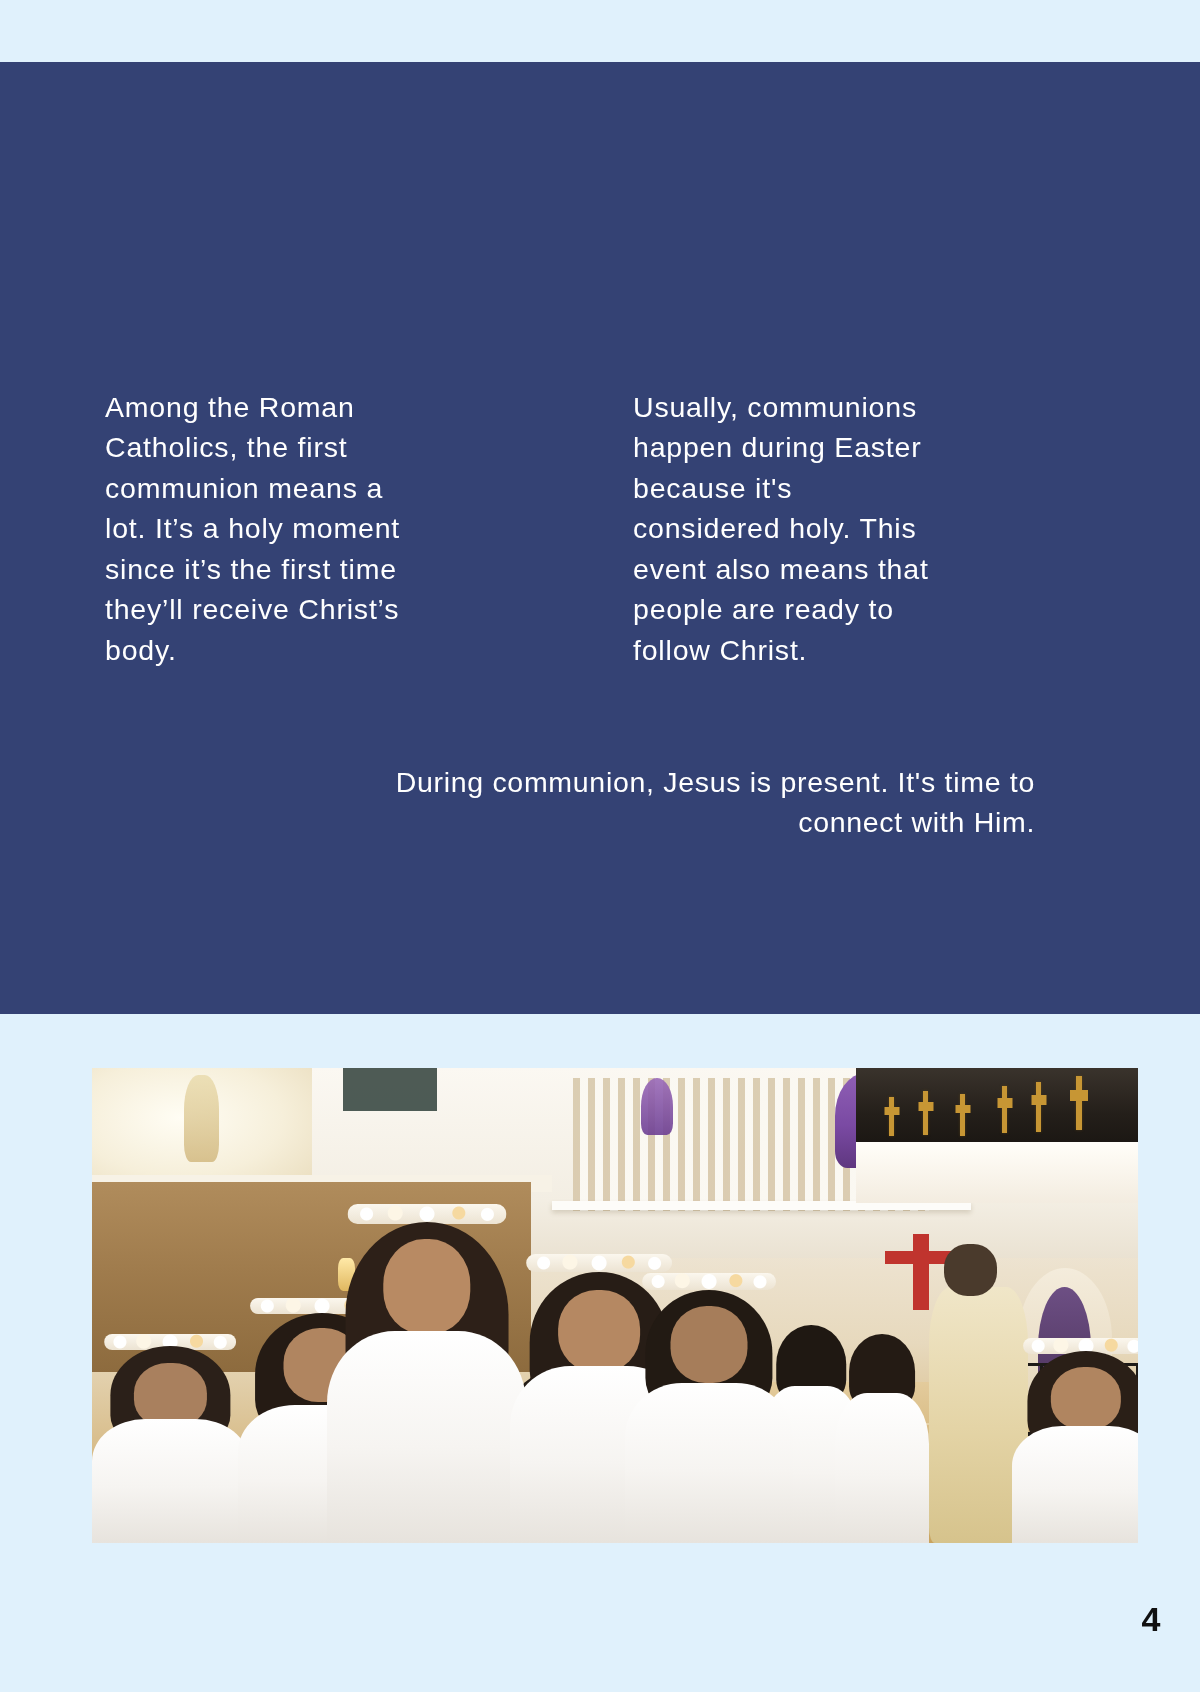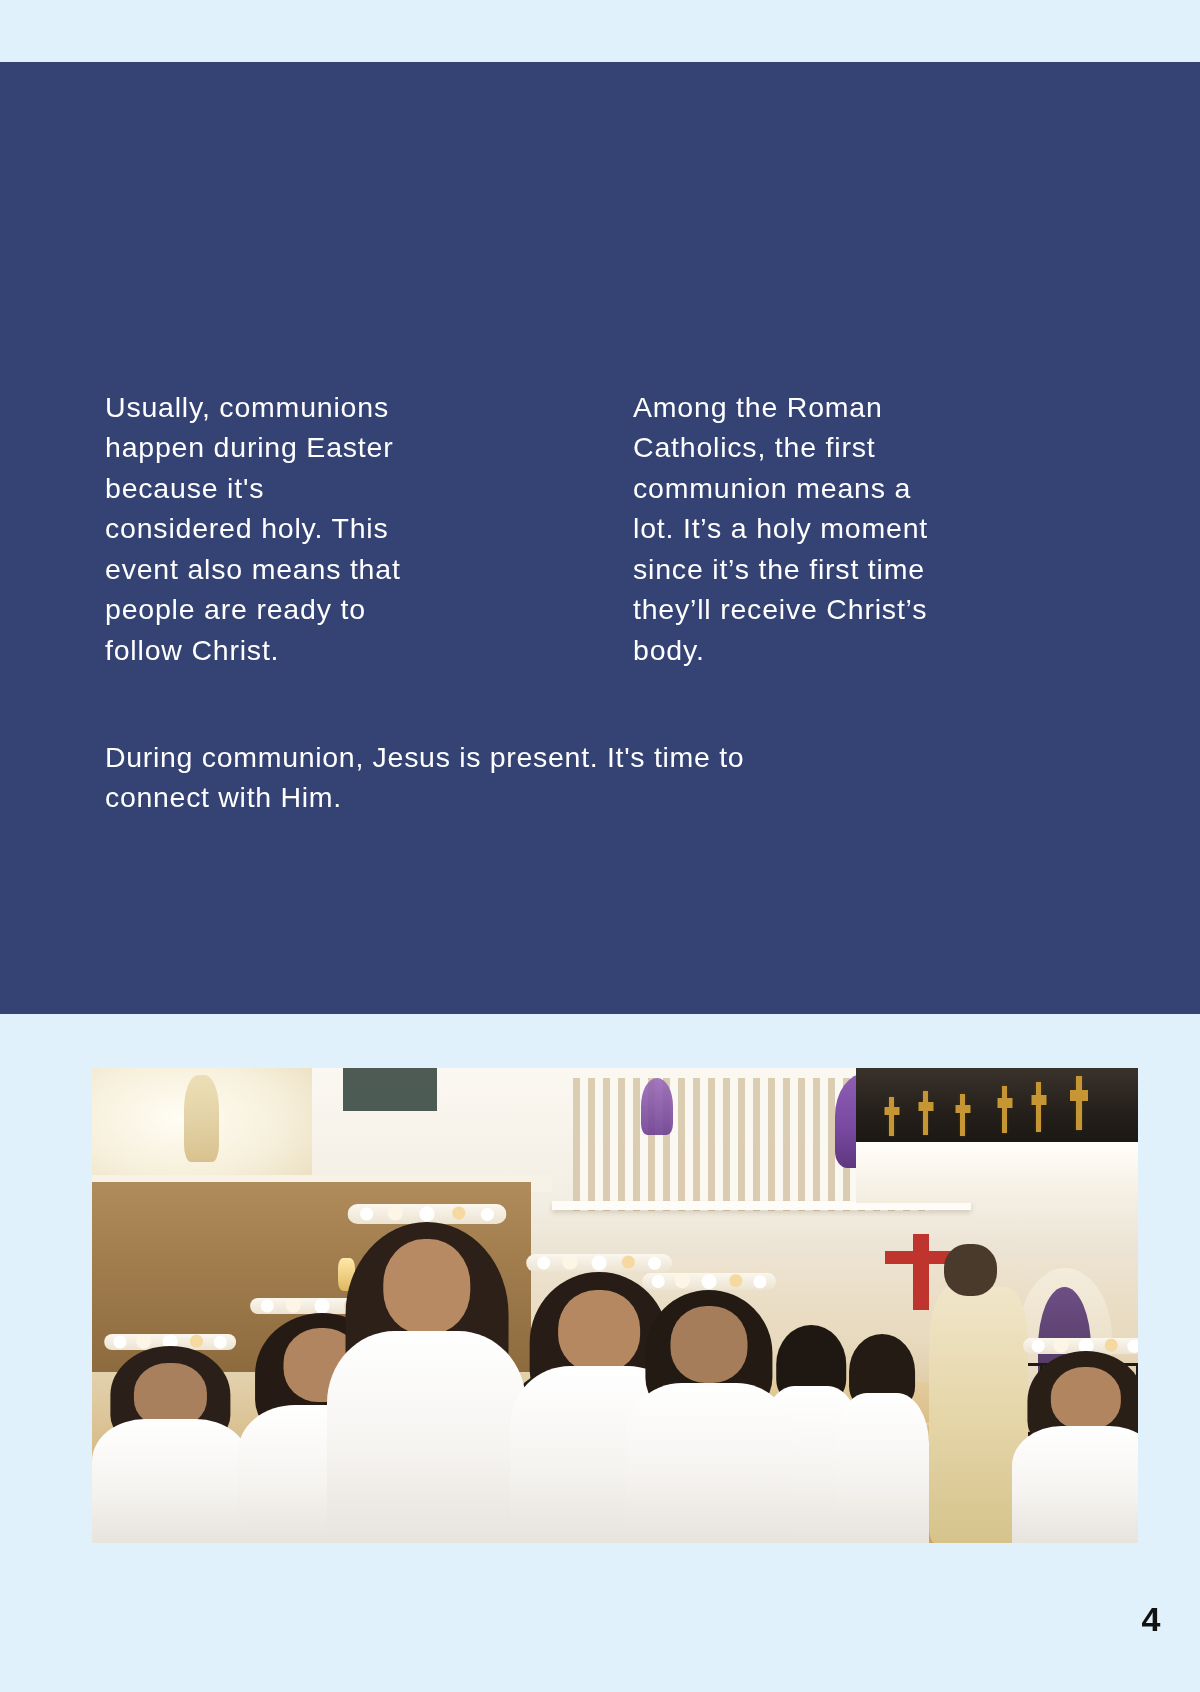--- a/index.html
+++ b/index.html
@@ -59,22 +59,23 @@
     font-size: 28.5px;
     line-height: 1.42;
     letter-spacing: 0.8px;
     margin: 0;
     white-space: pre-line;
   }
 
   .closing {
     position: absolute;
     left: 105px;
-    top: 675px;
+    top: 700px;
     width: 930px;
+    text-align: right;
   }
   .closing .body-text {
     letter-spacing: 0.7px;
   }
 
   
   .photo-frame {
     position: absolute;
     left: 92px;
     top: 1068px;
@@ -320,37 +321,37 @@
   }
 </style>
 </head>
 <body>
 
 <div class="hero-panel">
 
 
   <div class="columns">
     <div class="col">
+      <p class="body-text">Among the Roman
+Catholics, the first
+communion means a
+lot. It’s a holy moment
+since it’s the first time
+they’ll receive Christ’s
+body.</p>
+    </div>
+    <div class="col">
       <p class="body-text">Usually, communions
 happen during Easter
 because it's
 considered holy. This
 event also means that
 people are ready to
 follow Christ.</p>
     </div>
-    <div class="col">
-      <p class="body-text">Among the Roman
-Catholics, the first
-communion means a
-lot. It’s a holy moment
-since it’s the first time
-they’ll receive Christ’s
-body.</p>
-    </div>
   </div>
 
   <div class="closing">
     <p class="body-text">During communion, Jesus is present. It's time to
 connect with Him.</p>
   </div>
 
 </div>
 
 <div class="photo-frame">

